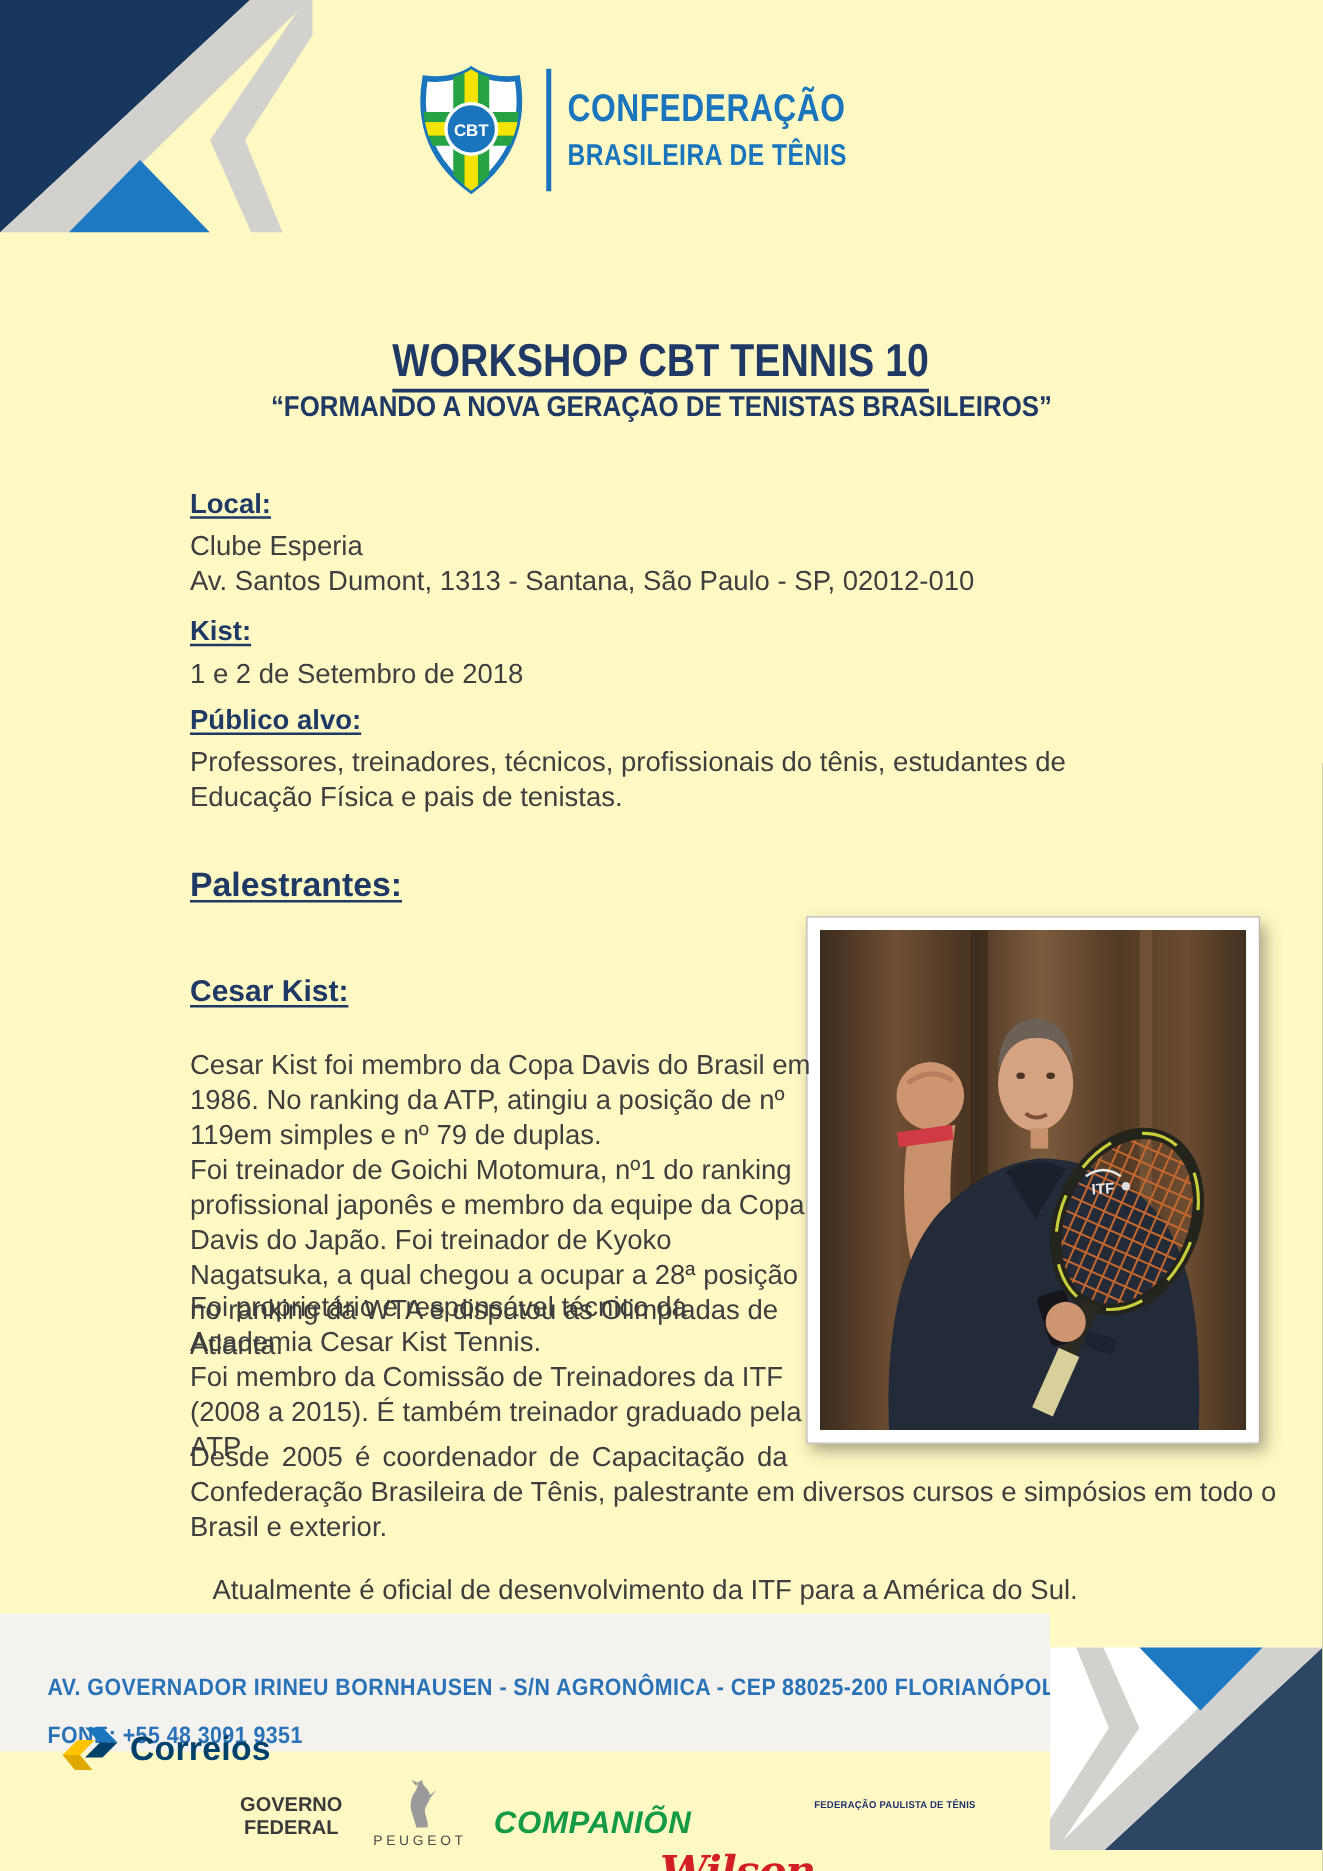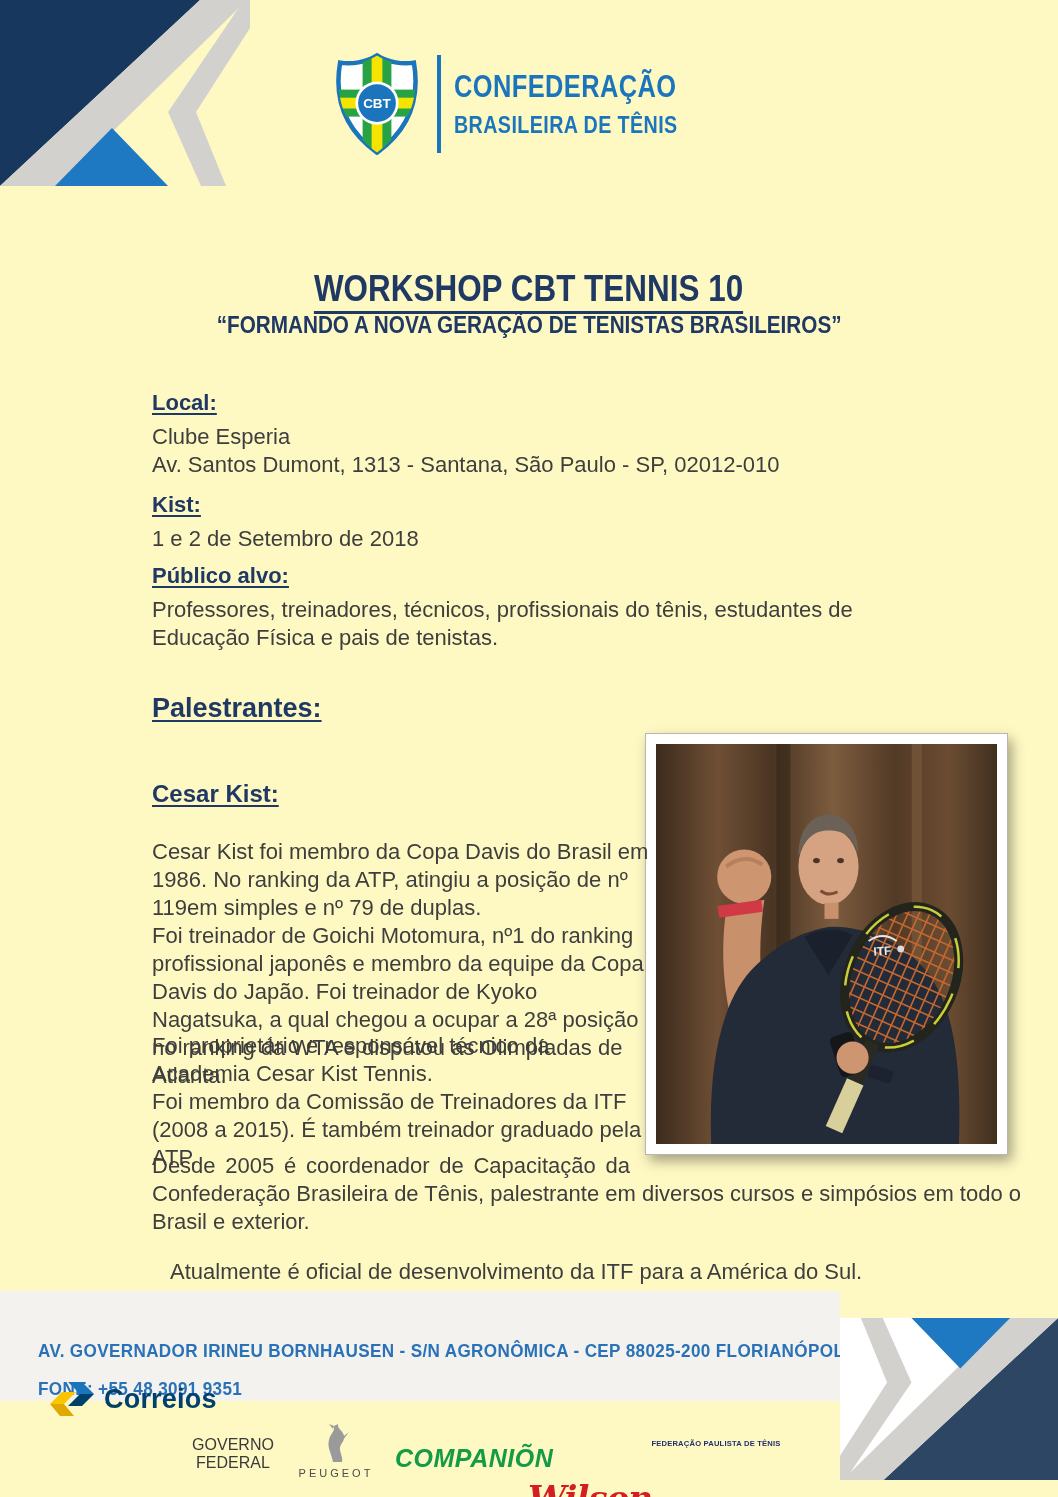--- a/index.html
+++ b/index.html
@@ -33,21 +33,21 @@
   .photo-frame svg { display:block; width:100%; height:100%; }
 
   .p-just { text-align:justify; text-align-last:justify; width:478px; }
 
   
   .footer-band { top:1291px; left:0; width:840px; height:110px; background:#f3f2ef; }
   .addr { color:#2a72b8; font-weight:bold; font-size:19px; letter-spacing:0.4px; transform:scaleX(0.9); transform-origin:0 50%; white-space:nowrap; }
 
   .sponsor { display:flex; align-items:center; }
   .correios-txt { color:#00416b; font-size:27px; font-weight:600; letter-spacing:0.2px; margin-left:8px; }
-  .governo-txt { color:#3a3a3a; font-size:16px; line-height:1.12; text-align:center; font-weight:400; }
+  .governo-txt { color:#3a3a3a; font-size:16px; line-height:1.12; text-align:center; font-weight:700; }
   .peugeot-box { display:flex; flex-direction:column; align-items:center; }
   .peugeot-txt { color:#4a4a4a; font-size:11px; letter-spacing:3px; margin-top:3px; }
   .companion-txt { color:#159a46; font-size:25px; font-weight:bold; font-style:italic; letter-spacing:0.5px; transform:scaleX(0.95); transform-origin:0 50%; }
   .wilson-txt { color:#d21f26; font-size:34px; font-weight:bold; font-style:italic; font-family:"DejaVu Serif", serif; letter-spacing:-1px; }
   .fpt-box { display:flex; align-items:center; width:120px; }
   .fpt-name { color:#20306e; font-size:8px; font-weight:bold; letter-spacing:0.2px; margin-top:2px; white-space:nowrap; transform:scaleX(0.95); }
 </style>
 </head>
 <body>
 

